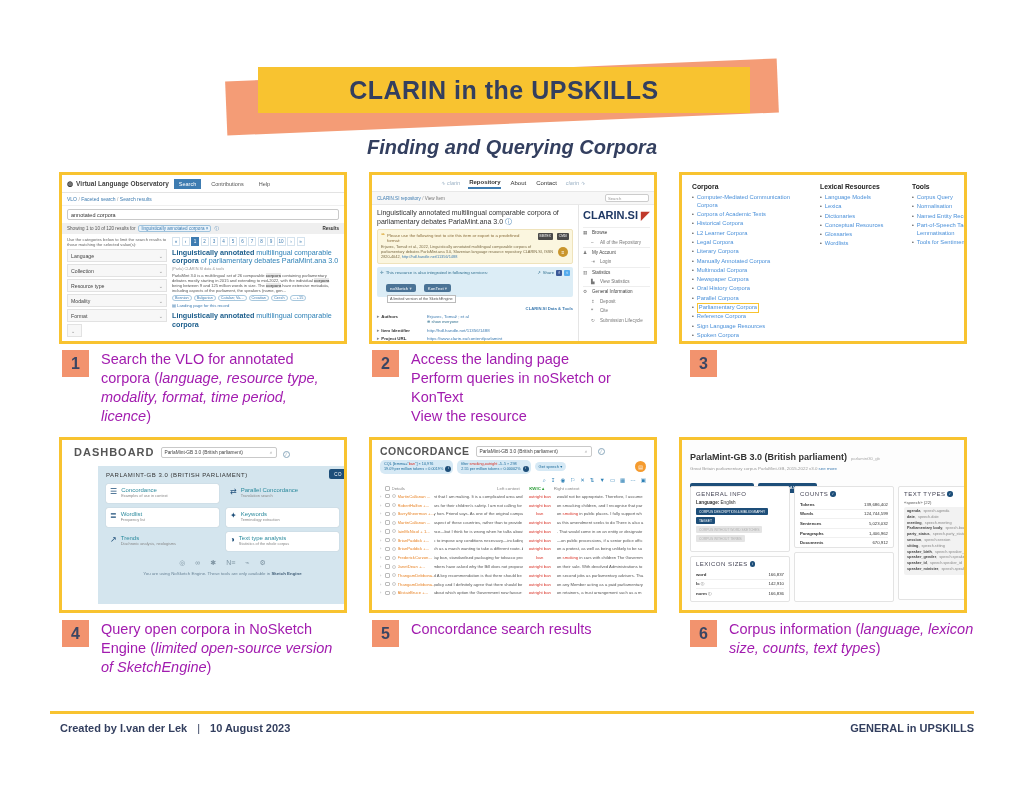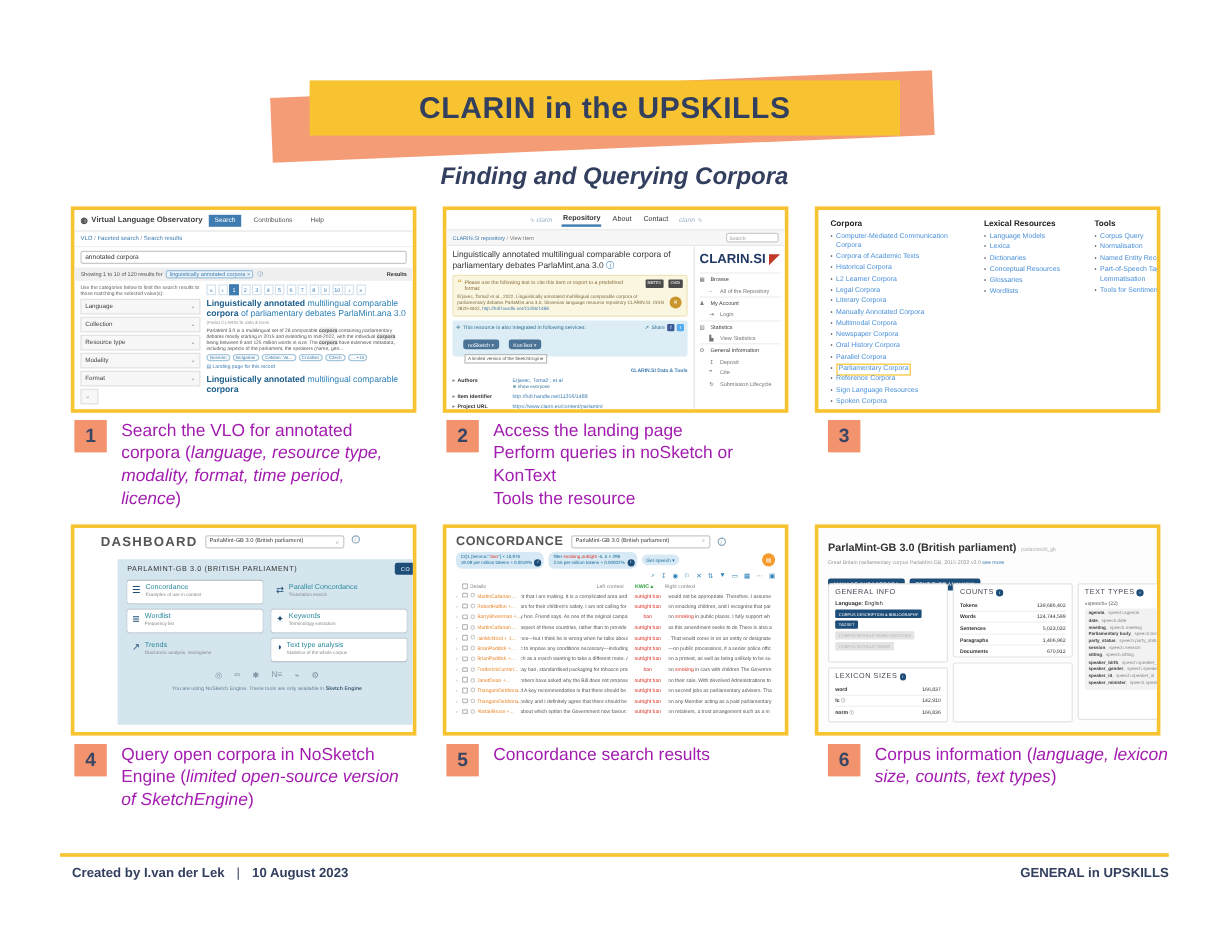--- a/index.html
+++ b/index.html
@@ -108,21 +108,21 @@
   .fam{display:flex;padding:8px 10px;gap:10px}
   .fam-head{font-size:6.8px;font-weight:bold;color:#222;margin-bottom:4px}
   .fam-item{display:flex;gap:3px;font-size:5.8px;color:#4A90D9;line-height:7.8px;margin-bottom:1.5px}
   .fam-bullet{color:#444;font-size:5px;line-height:7.8px;flex:none}
   .fam-hl{border:1px solid #F8C330;padding:0 1px;margin:-1px 0}
   .fam-col1{width:118px;flex:none}
   .fam-col2{width:82px;flex:none}
   .fam-col3{width:90px;flex:none}
 
   
-  .db-top{display:flex;align-items:flex-start;gap:6px;padding:6px 22px 4px}
+  .db-top{display:flex;align-items:flex-end;gap:6px;padding:6px 12px 4px}
   .db-title{font-size:11px;font-weight:bold;color:#555;letter-spacing:1px}
   .db-search{width:116px;height:11px;border:1px solid #c9c9c9;border-radius:2px;font-size:4.8px;color:#444;display:flex;align-items:center;padding:0 3px;gap:2px}
   .db-info{width:7px;height:7px;border-radius:50%;border:1px solid #89a7bb;color:#89a7bb;font-size:4.5px;display:flex;align-items:center;justify-content:center;font-style:italic}
   .db-blue{position:absolute;left:36px;top:26px;right:-3px;bottom:6px;background:#D4E5EE;padding:6px 8px}
   .db-head{font-size:6px;color:#333;letter-spacing:.5px;margin-bottom:6px;position:relative}
   .db-corner{position:absolute;right:-8px;top:-3px;background:#1D4E79;color:#fff;font-size:4.5px;padding:2.5px 5px;border-radius:2px}
   .db-grid{display:grid;grid-template-columns:1fr 1fr;gap:5px 7px}
   .db-card{display:flex;gap:4px;align-items:flex-start;padding:3px 4px;border-radius:2px;min-height:19px}
   .db-card.boxed{background:#fff;box-shadow:0 0 1px rgba(0,0,0,.25)}
   .db-icon{font-size:8px;color:#1D4E79;line-height:9px;flex:none}
@@ -746,21 +746,21 @@
     <div class="step-badge">1</div>
     <div class="step-text" id="st1">
       <div>Search the VLO for annotated corpora (<i>language, resource type, modality, format, time period, licence</i>)</div>
     </div>
   </div>
 <div class="step" id="s2">
     <div class="step-badge">2</div>
     <div class="step-text" id="st2">
       <div>Access the landing page</div>
       <div>Perform queries in noSketch or KonText</div>
-      <div>Tools the resource</div>
+      <div>View the resource</div>
     </div>
   </div>
 <div class="step" id="s3">
     <div class="step-badge">3</div>
   </div>
 <div class="step" id="s4">
     <div class="step-badge">4</div>
     <div class="step-text" id="st4">
       <div>Query open corpora in NoSketch Engine (<i>limited open-source version of SketchEngine</i>)</div>
     </div>

